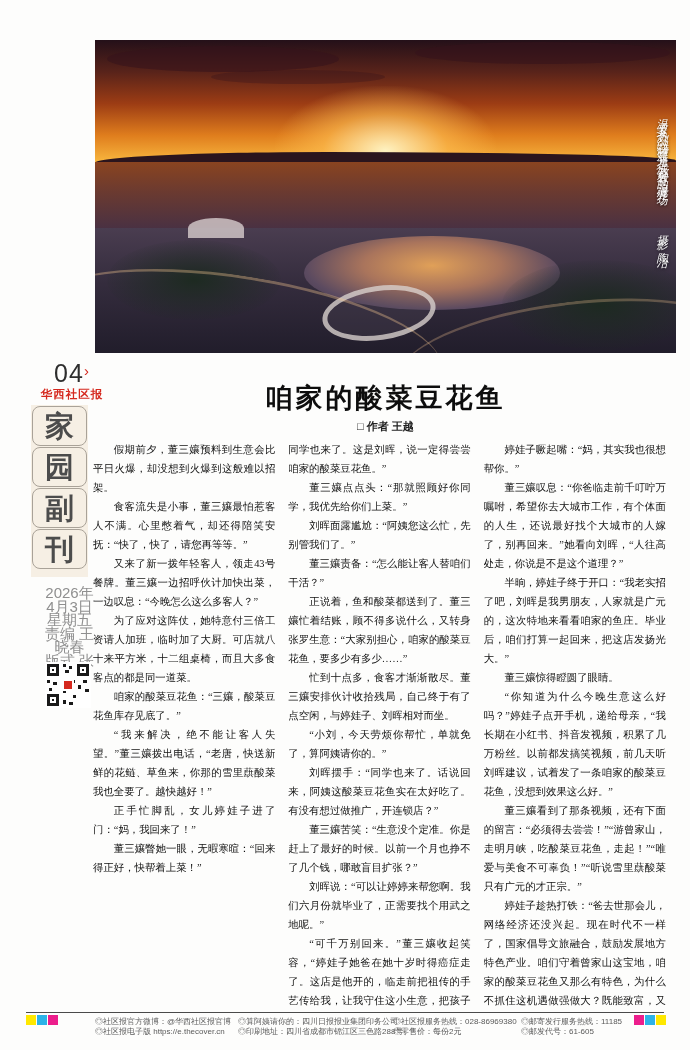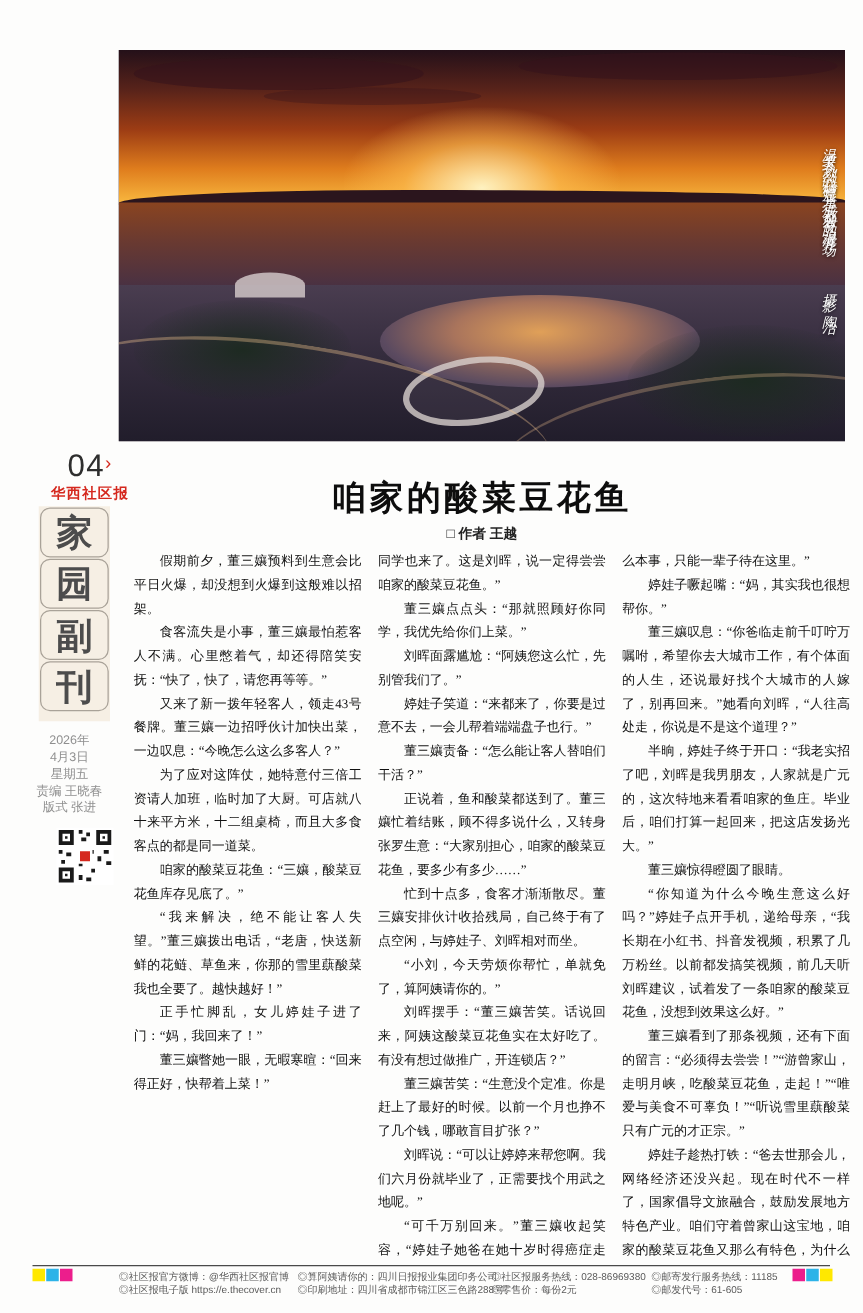--- a/index.html
+++ b/index.html
@@ -9,21 +9,21 @@
 
   
   .masthead{left:36px;top:358px;width:72px;text-align:center;}
   .page-num{font-size:25px;font-weight:normal;color:#2e2e2e;letter-spacing:1px;line-height:26px;}
   .page-num .arrow{font-size:15px;color:#d5281e;vertical-align:6px;}
   .brand{font-size:11.5px;font-weight:bold;color:#d5281e;letter-spacing:1px;margin-top:1px;}
   .section-strip{left:31px;top:405px;width:57px;height:172px;background:#f6efe4;padding:0;}
   .char-box{box-sizing:border-box;width:55px;height:40px;margin:1px auto;background:#f6efe4;
             border:1px solid #a9a298;border-radius:8px;display:flex;align-items:center;justify-content:center;}
   .char-box span{font-family:"DejaVu Serif","Liberation Serif",serif;font-size:29px;font-weight:600;color:#4c4c4c;line-height:1;}
-  .date-block{left:24px;top:586px;width:63px;text-align:center;font-size:10px;color:#8f8f8f;line-height:13.5px;}
+  .date-block{left:38px;top:586px;width:63px;text-align:center;font-size:15px;color:#8f8f8f;line-height:13.5px;}
   .qr{left:45px;top:662px;width:46px;height:46px;}
 
   
   .photo{left:95px;top:40px;width:581px;height:313px;background:#241b27;overflow:hidden;}
   .photo>div{position:absolute;}
   .sky{left:0;top:0;right:0;height:122px;
        background:linear-gradient(180deg,#241019 0%,#58231a 26%,#9c3c14 52%,#df7d1d 78%,#f8b63e 100%);}
   .cloud{background:rgba(52,18,28,.55);border-radius:50%;}
   .sun{left:31%;top:46px;width:38%;height:92px;
        background:radial-gradient(ellipse at 50% 70%,rgba(255,246,200,.95) 0%,rgba(255,190,80,.6) 40%,rgba(255,150,50,.0) 72%);}
@@ -46,21 +46,21 @@
         font-family:"Liberation Serif","DejaVu Serif",serif;font-style:italic;font-size:11px;
         letter-spacing:4px;text-shadow:0 1px 3px rgba(0,0,0,.75);line-height:16px;}
   .photo-caption .credit{margin-top:14px;letter-spacing:5px;}
 
   
   .headline{left:95px;top:380px;width:581px;text-align:center;font-size:27px;font-weight:900;
         color:#0d0d0d;letter-spacing:3px;}
   .byline{left:95px;top:419px;width:581px;text-align:center;font-size:11px;font-weight:bold;color:#222;}
 
   
-  .columns{left:93px;top:440px;width:573px;height:572px;display:flex;gap:13px;overflow:hidden;margin-left:14px;}
+  .columns{left:93px;top:440px;width:573px;height:572px;display:flex;gap:13px;overflow:hidden;}
   .col{flex:1 1 0;overflow:hidden;font-family:"Liberation Serif","DejaVu Serif",serif;
        font-size:10.4px;line-height:19px;color:#111;text-align:justify;}
   .col p{margin:0;text-indent:2em;}
   .col p.cont{text-indent:0;}
 
   
   .foot-rule{left:26px;top:1012px;width:638px;height:1px;background:#4a4a4a;}
   .reg{top:1015px;width:10px;height:10px;}
   .foot-group{top:1017px;font-size:8px;color:#5a5a5a;line-height:9.5px;white-space:nowrap;}
 </style>
@@ -166,32 +166,30 @@
       <p>咱家的酸菜豆花鱼：“三孃，酸菜豆花鱼库存见底了。”</p>
       <p>“我来解决，绝不能让客人失望。”董三孃拨出电话，“老唐，快送新鲜的花鲢、草鱼来，你那的雪里蕻酸菜我也全要了。越快越好！”</p>
       <p>正手忙脚乱，女儿婷娃子进了门：“妈，我回来了！”</p>
       <p>董三孃瞥她一眼，无暇寒暄：“回来得正好，快帮着上菜！”</p>
 
     </div>
     <div class="col">
       <p class="cont">同学也来了。这是刘晖，说一定得尝尝咱家的酸菜豆花鱼。”</p>
       <p>董三孃点点头：“那就照顾好你同学，我优先给你们上菜。”</p>
       <p>刘晖面露尴尬：“阿姨您这么忙，先别管我们了。”</p>
-      <p>婷娃子笑道：“来都来了，你要是过意不去，一会儿帮着端端盘子也行。”</p>
       <p>董三孃责备：“怎么能让客人替咱们干活？”</p>
       <p>正说着，鱼和酸菜都送到了。董三孃忙着结账，顾不得多说什么，又转身张罗生意：“大家别担心，咱家的酸菜豆花鱼，要多少有多少……”</p>
       <p>忙到十点多，食客才渐渐散尽。董三孃安排伙计收拾残局，自己终于有了点空闲，与婷娃子、刘晖相对而坐。</p>
       <p>“小刘，今天劳烦你帮忙，单就免了，算阿姨请你的。”</p>
-      <p>刘晖摆手：“董三孃苦笑。话说回来，阿姨这酸菜豆花鱼实在太好吃了。有没有想过做推广，开连锁店？”</p>
+      <p>刘晖摆手：“同学也来了。话说回来，阿姨这酸菜豆花鱼实在太好吃了。有没有想过做推广，开连锁店？”</p>
       <p>董三孃苦笑：“生意没个定准。你是赶上了最好的时候。以前一个月也挣不了几个钱，哪敢盲目扩张？”</p>
       <p>刘晖说：“可以让婷婷来帮您啊。我们六月份就毕业了，正需要找个用武之地呢。”</p>
       <p>“可千万别回来。”董三孃收起笑容，“婷娃子她爸在她十岁时得癌症走了。这店是他开的，临走前把祖传的手艺传给我，让我守住这小生意，把孩子拉扯大。后来我叫婷娃子去成都念大学，就是让她离开朝天这小地方，别像咱们农民，没什</p>
     </div>
     <div class="col">
-      <p class="cont">么本事，只能一辈子待在这里。”</p>
       <p>婷娃子噘起嘴：“妈，其实我也很想帮你。”</p>
       <p>董三孃叹息：“你爸临走前千叮咛万嘱咐，希望你去大城市工作，有个体面的人生，还说最好找个大城市的人嫁了，别再回来。”她看向刘晖，“人往高处走，你说是不是这个道理？”</p>
       <p>半晌，婷娃子终于开口：“我老实招了吧，刘晖是我男朋友，人家就是广元的，这次特地来看看咱家的鱼庄。毕业后，咱们打算一起回来，把这店发扬光大。”</p>
       <p>董三孃惊得瞪圆了眼睛。</p>
       <p>“你知道为什么今晚生意这么好吗？”婷娃子点开手机，递给母亲，“我长期在小红书、抖音发视频，积累了几万粉丝。以前都发搞笑视频，前几天听刘晖建议，试着发了一条咱家的酸菜豆花鱼，没想到效果这么好。”</p>
       <p>董三孃看到了那条视频，还有下面的留言：“必须得去尝尝！”“游曾家山，走明月峡，吃酸菜豆花鱼，走起！”“唯爱与美食不可辜负！”“听说雪里蕻酸菜只有广元的才正宗。”</p>
       <p>婷娃子趁热打铁：“爸去世那会儿，网络经济还没兴起。现在时代不一样了，国家倡导文旅融合，鼓励发展地方特色产业。咱们守着曾家山这宝地，咱家的酸菜豆花鱼又那么有特色，为什么不抓住这机遇做强做大？既能致富，又能实现咱家的价值，妈，这才是真正的‘人往高处走’啊。”</p>
 
     </div>
   </section>

